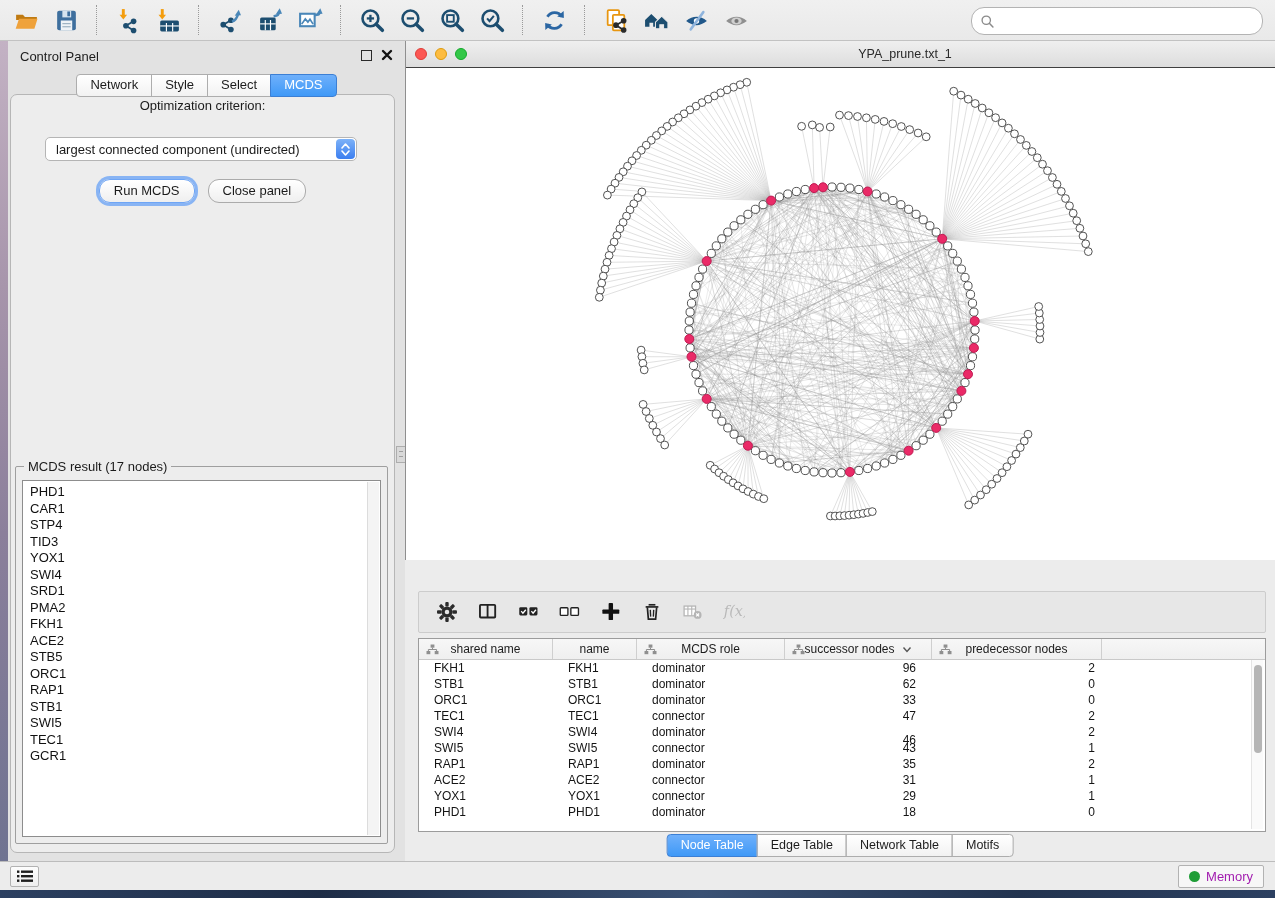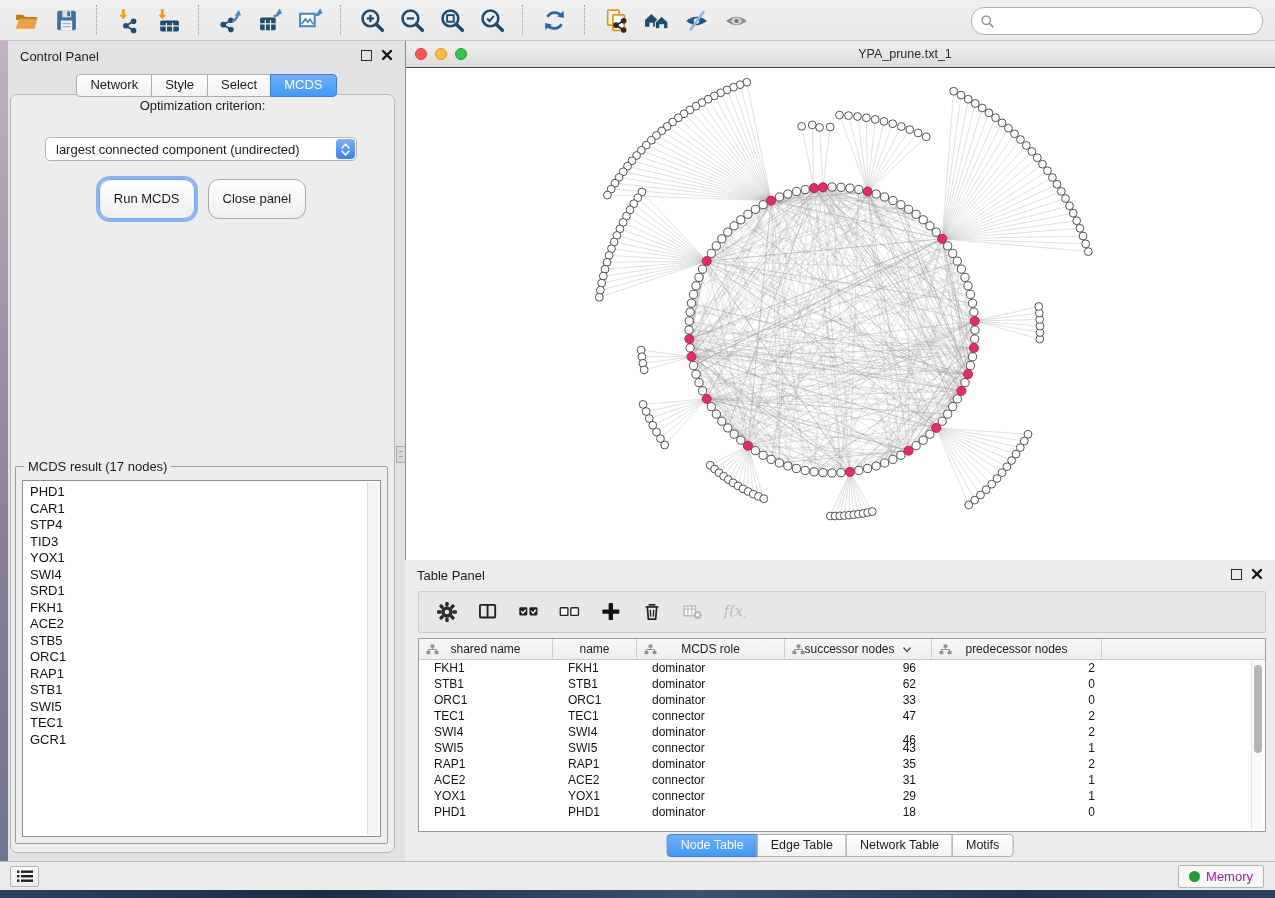--- a/index.html
+++ b/index.html
@@ -43,21 +43,21 @@
   #cp-pane{position:absolute;left:2px;top:53px;width:383px;height:757px;background:#ededed;
     border:1px solid #b6b6b6;border-radius:7px;z-index:1;}
   #opt-label{position:absolute;top:3px;width:100%;text-align:center;font-size:13px;color:#1b1b1b;}
   #criterion-select{position:absolute;left:34px;top:42px;width:312px;height:24px;background:#fff;
     border:1px solid #b5b5b5;border-radius:5px;display:flex;align-items:center;box-sizing:border-box;}
   #criterion-value{flex:1;font-size:13px;color:#1b1b1b;padding-left:10px;white-space:nowrap;}
   #criterion-stepper{width:19px;height:20px;margin-right:1px;border-radius:4px;
     background:linear-gradient(#7db2f8,#3b7ef0);display:flex;flex-direction:column;align-items:center;justify-content:center;gap:1px;}
   #cp-buttons{position:absolute;top:84px;width:100%;display:flex;justify-content:center;gap:13px;}
   .aqua-btn{font-size:13px;color:#1b1b1b;background:linear-gradient(#ffffff,#efefef);
-    border:1px solid #ababab;border-radius:11px;padding:3px 14px 4px;height:40px;box-sizing:border-box;}
+    border:1px solid #ababab;border-radius:11px;padding:3px 14px 4px;height:24px;box-sizing:border-box;}
   .aqua-btn.focused{box-shadow:0 0 0 3px rgba(110,165,245,.8);border-color:#6ea5f5;}
   #mcds-fieldset{position:absolute;left:4px;top:371px;width:371px;height:376px;
     border:1px solid #9f9f9f;border-radius:2px;}
   #mcds-legend{position:absolute;left:8px;top:-8px;background:#ededed;padding:0 4px;font-size:13px;color:#1b1b1b;}
   #mcds-list{position:absolute;left:6px;right:6px;top:13px;bottom:6px;background:#fff;
     border:1px solid #8d8d8d;overflow:hidden;}
   #mcds-items{padding:3px 0 0 7px;font-size:13px;line-height:16.5px;color:#111;}
   #mcds-scrollbar{position:absolute;top:1px;bottom:1px;right:1px;width:11px;background:#f4f4f4;border-left:1px solid #dcdcdc;}
   #splitter-handle{position:absolute;left:396px;top:446px;width:10px;height:17px;background:#d9d9d9;
     border:1px solid #adadad;box-sizing:border-box;}
@@ -313,20 +313,21 @@
       <span id="mcds-legend">MCDS result (17 nodes)</span>
       <div id="mcds-list">
         <div id="mcds-items">
             <div>PHD1</div>
             <div>CAR1</div>
             <div>STP4</div>
             <div>TID3</div>
             <div>YOX1</div>
             <div>SWI4</div>
             <div>SRD1</div>
+            <div>PMA2</div>
             <div>FKH1</div>
             <div>ACE2</div>
             <div>STB5</div>
             <div>ORC1</div>
             <div>RAP1</div>
             <div>STB1</div>
             <div>SWI5</div>
             <div>TEC1</div>
             <div>GCR1</div>
           </div>
@@ -1184,31 +1185,20 @@
           <circle cx="300.7" cy="330.9" r="4.5" fill="#ea2a67" stroke="#c01a52" stroke-width="1"></circle>
           <circle cx="285.5" cy="288.8" r="4.5" fill="#ea2a67" stroke="#c01a52" stroke-width="1"></circle>
           <circle cx="283.3" cy="271.0" r="4.5" fill="#ea2a67" stroke="#c01a52" stroke-width="1"></circle>
           <circle cx="300.7" cy="193.1" r="4.5" fill="#ea2a67" stroke="#c01a52" stroke-width="1"></circle>
         </g>
       </svg>
   </div>
 </div>
 
 <div id="table-panel">
-  <div class="panel-titlebar">
-    <span class="panel-title">Table Panel</span>
-    <span class="panel-icons">
-      <button class="float-btn"></button>
-      <button class="close-btn">
-        <svg viewBox="0 0 12 12">
-            <path d="M2 2 L10 10 M10 2 L2 10" stroke="#141414" stroke-width="2.4" stroke-linecap="round"></path>
-          </svg>
-      </button>
-    </span>
-  </div>
   <div id="tp-toolbar">
       <button class="tp-btn">
         <svg viewBox="0 0 26 26">
           <rect x="11" y="1.2" width="4" height="5.4" rx="1.2" fill="#2b2b2b" transform="rotate(0 13 13)"></rect>
           <rect x="11" y="1.2" width="4" height="5.4" rx="1.2" fill="#2b2b2b" transform="rotate(45 13 13)"></rect>
           <rect x="11" y="1.2" width="4" height="5.4" rx="1.2" fill="#2b2b2b" transform="rotate(90 13 13)"></rect>
           <rect x="11" y="1.2" width="4" height="5.4" rx="1.2" fill="#2b2b2b" transform="rotate(135 13 13)"></rect>
           <rect x="11" y="1.2" width="4" height="5.4" rx="1.2" fill="#2b2b2b" transform="rotate(180 13 13)"></rect>
           <rect x="11" y="1.2" width="4" height="5.4" rx="1.2" fill="#2b2b2b" transform="rotate(225 13 13)"></rect>
           <rect x="11" y="1.2" width="4" height="5.4" rx="1.2" fill="#2b2b2b" transform="rotate(270 13 13)"></rect>

